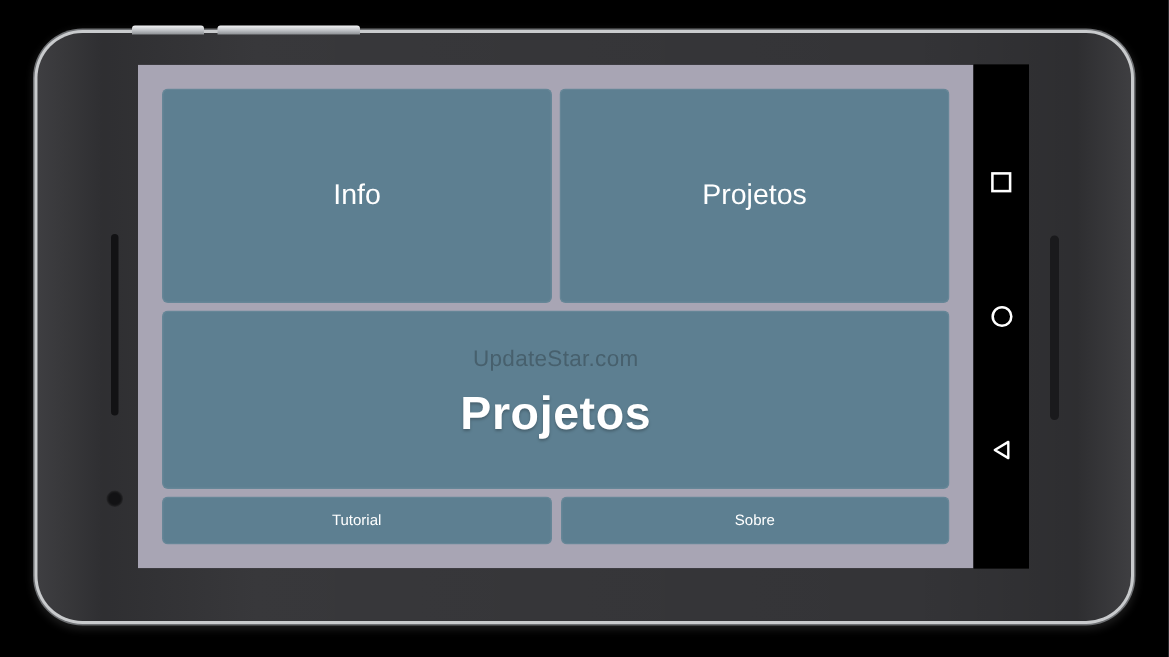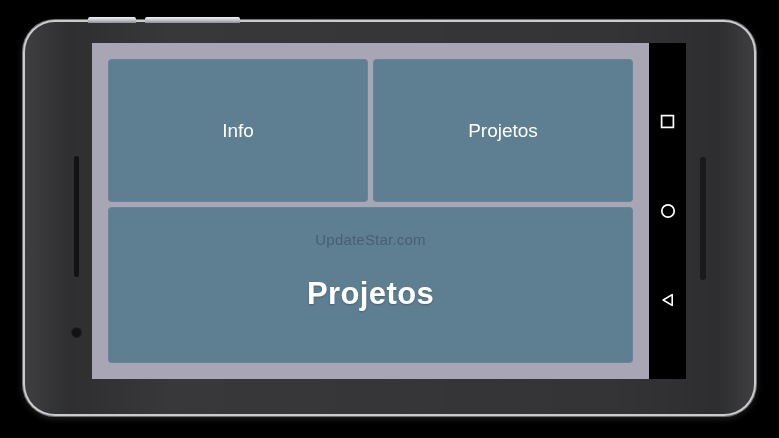--- a/index.html
+++ b/index.html
@@ -227,20 +227,28 @@
         <div class="btn">
           <span>Projetos</span>
         </div>
       </div>
 
       <div class="btn" id="projetos-button">
         <div id="watermark">UpdateStar.com</div>
         <div id="projetos-label">Projetos</div>
       </div>
 
+      <div id="bottom-row">
+        <div class="btn">
+          <span>Tutorial</span>
+        </div>
+        <div class="btn">
+          <span>Sobre</span>
+        </div>
+      </div>
 
     </div>
 
     <div id="nav-bar">
       <div class="nav-btn">
         <svg class="nav-glyph" width="15" height="15" viewBox="0 0 15 15">
           <rect x="1.6" y="1.6" width="11.8" height="11.8" fill="none" stroke="#ffffff" stroke-width="1.7"></rect>
         </svg>
       </div>
       <div class="nav-btn">

